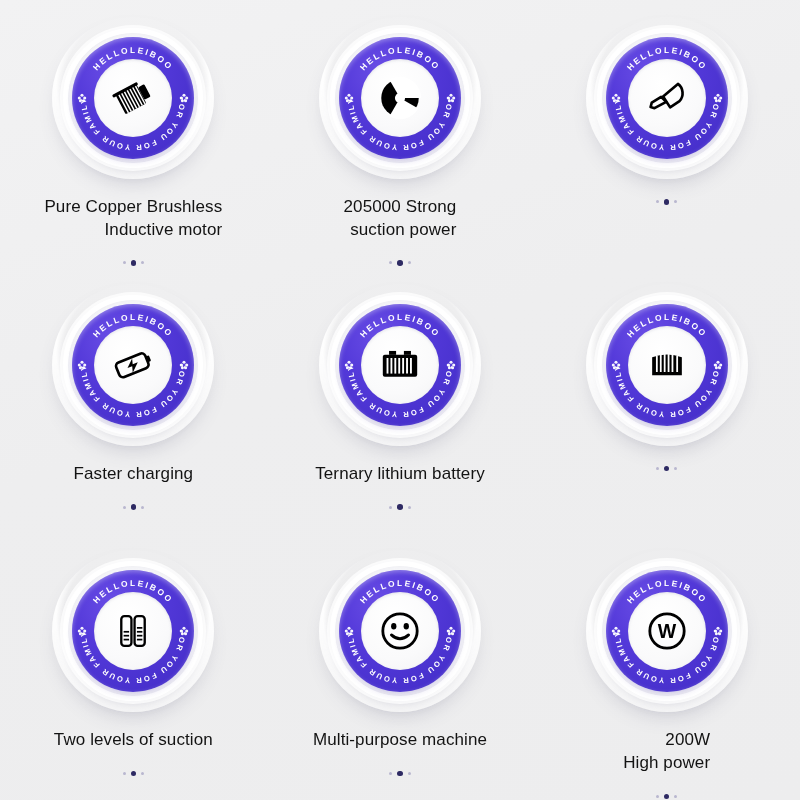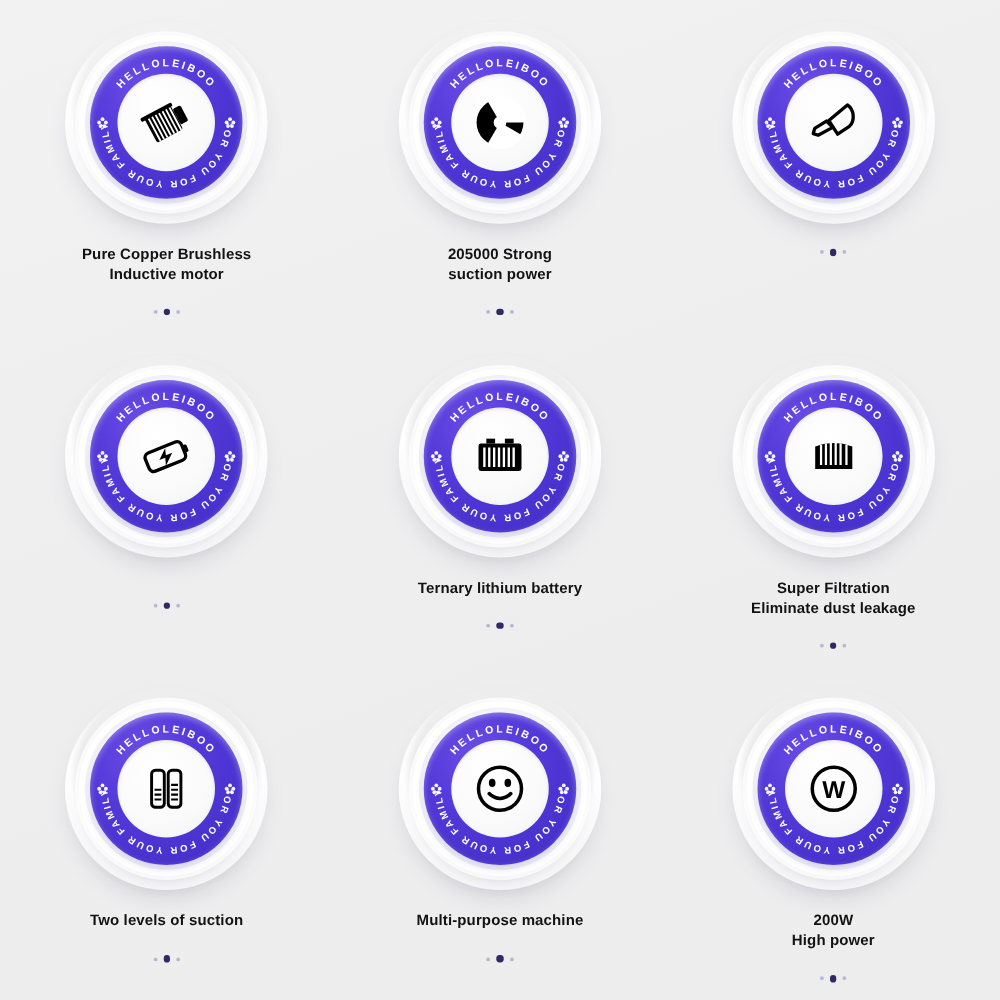--- a/index.html
+++ b/index.html
@@ -123,25 +123,25 @@
     width: 10px;
     height: 10px;
     opacity: 0.95;
   }
   .ring-star.left  { left: 5px; }
   .ring-star.right { right: 5px; }
 
   
   .caption {
     margin-top: 16px;
-    text-align: center;
-    font-size: 12px;
+    text-align: right;
+    font-size: 17px;
     line-height: 1.33;
     color: #131313;
-    font-weight: 700;
+    font-weight: 400;
     letter-spacing: 0.1px;
   }
   .caption .l2 { display: block; }
 
   
   .dots {
     margin-top: 19px;
     display: flex;
     align-items: center;
     justify-content: center;
@@ -418,20 +418,21 @@
             <use href="#ico-flower-star-icon"></use>
           </svg>
         <div class="badge-inner">
           <svg class="feat-icon" width="50" height="50" viewBox="0 0 64 64">
               <use class="icon-use" href="#ico-battery-charging-icon"></use>
             </svg>
         </div>
       </div>
     </div>
     <div class="caption">
+      <span class="l2">Faster charging</span>
     </div>
     <div class="dots">
       <span class="dot-s"></span>
       <span class="dot-m"></span>
       <span class="dot-s"></span>
     </div>
   </div>
 
   <div class="cell">
     <div class="badge-wrap">
@@ -495,24 +496,20 @@
           </svg>
         <svg class="ring-star right" viewBox="0 0 20 20">
             <use href="#ico-flower-star-icon"></use>
           </svg>
         <div class="badge-inner">
           <svg class="feat-icon" width="50" height="50" viewBox="0 0 64 64">
               <use class="icon-use" href="#ico-filter-grate-icon"></use>
             </svg>
         </div>
       </div>
-    </div>
-    <div class="caption">
-      <span class="l1">Super Filtration</span>
-      <span class="l2">Eliminate dust leakage</span>
     </div>
     <div class="dots">
       <span class="dot-s"></span>
       <span class="dot-m"></span>
       <span class="dot-s"></span>
     </div>
   </div>
 
   <div class="cell">
     <div class="badge-wrap">

